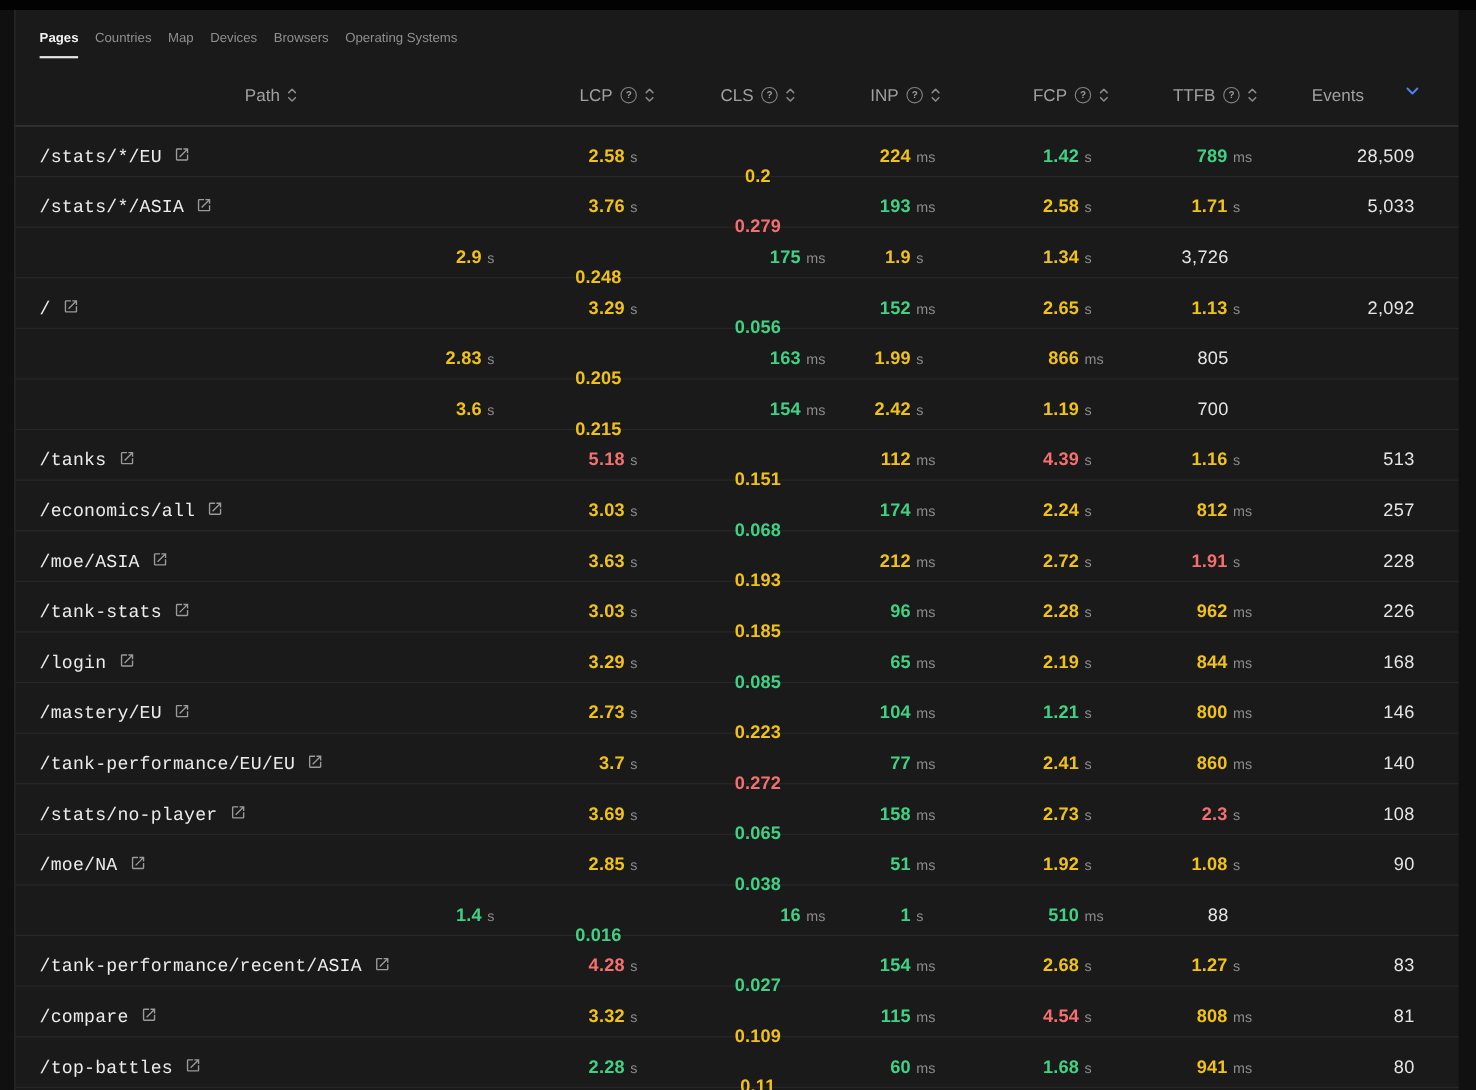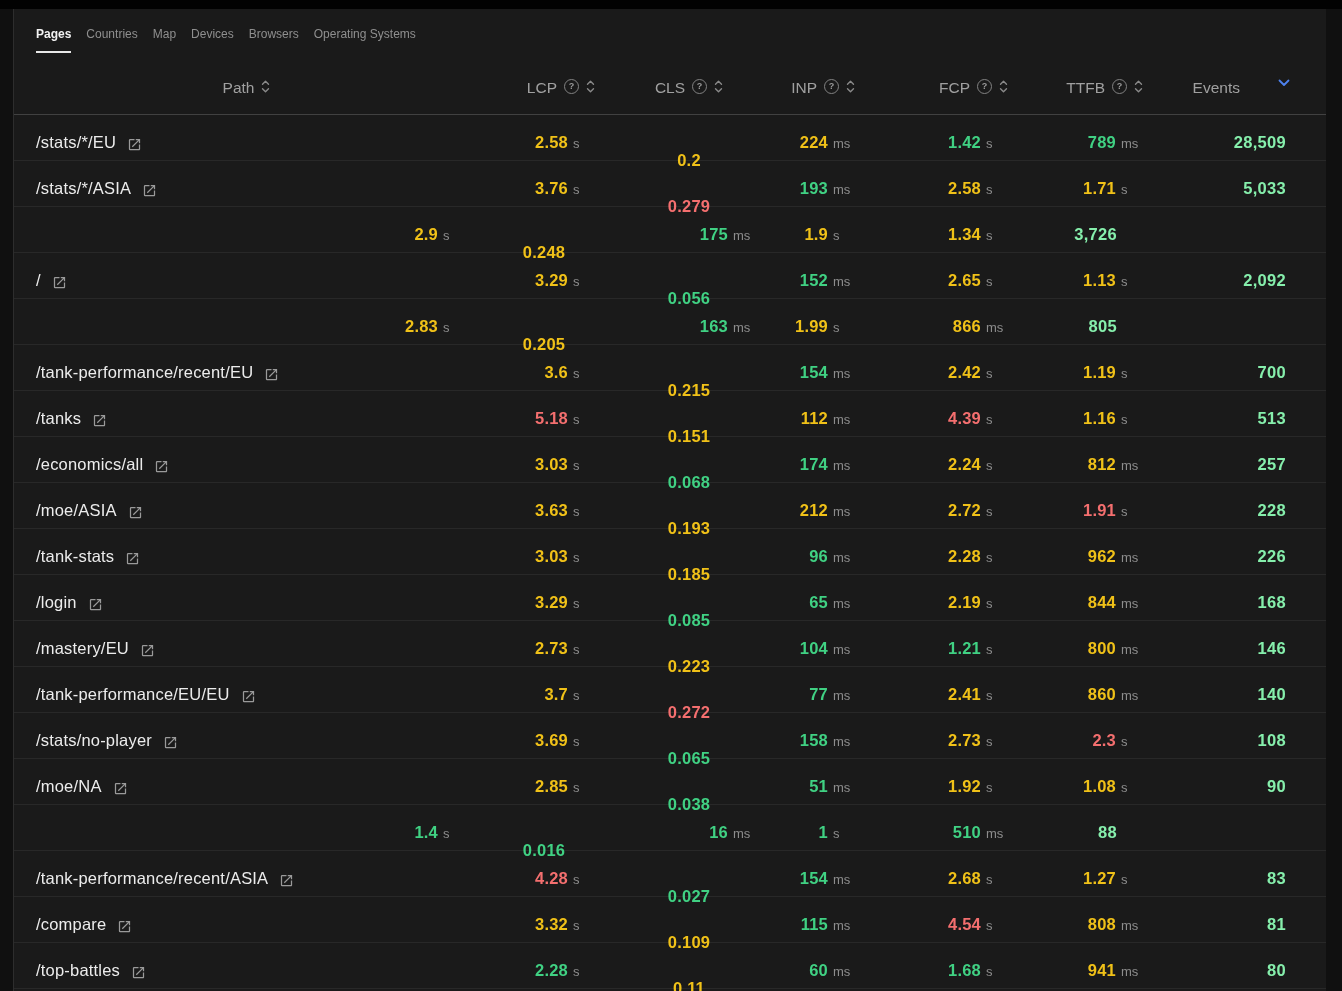--- a/index.html
+++ b/index.html
@@ -40,29 +40,29 @@
   .qmark{
     width:13px;height:13px;border:1px solid #828282;border-radius:50%;
     color:#9a9a9a;font-size:9px;font-weight:700;line-height:1;
     display:inline-flex;align-items:center;justify-content:center;flex:0 0 auto;
   }
   .sort-icon,.down-icon{display:inline-flex;flex:0 0 auto;}
   .sort-icon svg{stroke:#8a8a8a;}
   .down-icon svg{stroke:var(--accent);}
   
   .cell{display:flex;align-items:baseline;justify-content:flex-end;padding-right:14px;}
-  .cell.path{justify-content:flex-start;align-items:flex-end;padding-left:22px;padding-right:0;}
+  .cell.path{justify-content:flex-start;align-items:flex-start;padding-left:22px;padding-right:0;font-family:Liberation Mono, monospace;}
   .cell.cls{justify-content:center;padding-right:0;margin-top:36px;}
   .cell.events{padding-right:40px;}
   .ptext{color:#ececec;font-size:16.5px;font-weight:500;letter-spacing:.2px;white-space:nowrap;}
   .extlink{margin-left:11px;display:inline-flex;}
   .extlink svg{width:15px;height:15px;fill:#9a9a9a;}
   .num{font-size:16.5px;font-weight:600;letter-spacing:.2px;}
   .unit{font-size:13px;color:#8d8d8d;margin-left:5px;width:22px;text-align:left;}
-  .evnum{font-size:16.5px;font-weight:700;color:#86efac;letter-spacing:.3px;}
+  .evnum{font-size:16.5px;font-weight:400;color:#e5e5e5;letter-spacing:.3px;}
   .g{color:var(--good);}
   .y{color:var(--ni);}
   .r{color:var(--poor);text-align:right;}
 </style>
 </head>
 <body style="--good: #40d183; --ni: #f0c118; --poor: #f46f6f; --accent: #4e82ee;">
 
 <div class="top-strip"></div>
 
 <div class="panel">
@@ -283,28 +283,20 @@
           </div>
           <div class="cell metric ttfb">
             <span class="num y">866</span>
             <span class="unit">ms</span>
           </div>
           <div class="cell events">
             <span class="evnum">805</span>
           </div>
         </div>
         <div class="trow">
-          <div class="cell path">
-            <span class="ptext">/tank-performance/recent/EU</span>
-            <span class="extlink">
-              <svg viewBox="0 0 24 24">
-                <path d="M19 19H5V5h7V3H5a2 2 0 0 0-2 2v14a2 2 0 0 0 2 2h14c1.1 0 2-.9 2-2v-7h-2v7zM14 3v2h3.59l-9.83 9.83 1.41 1.41L19 6.41V10h2V3h-7z"></path>
-              </svg>
-            </span>
-          </div>
           <div class="cell metric lcp">
             <span class="num y">3.6</span>
             <span class="unit">s</span>
           </div>
           <div class="cell metric cls">
             <span class="num y">0.215</span>
           </div>
           <div class="cell metric inp">
             <span class="num g">154</span>
             <span class="unit">ms</span>

